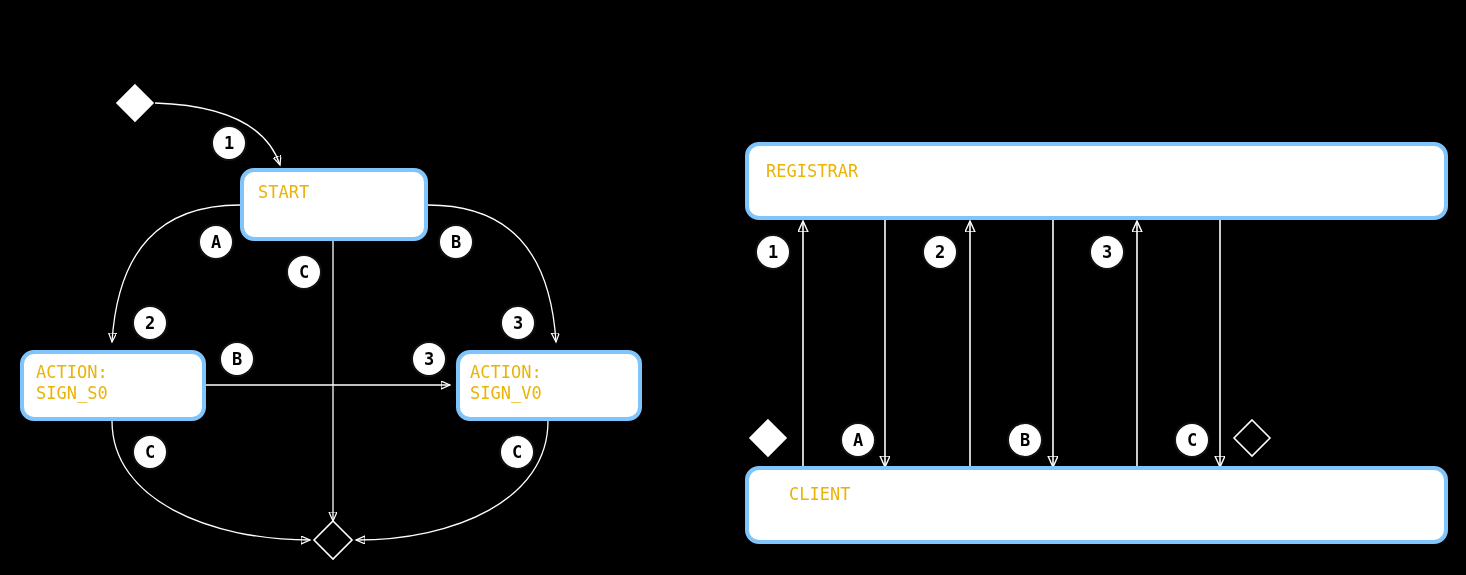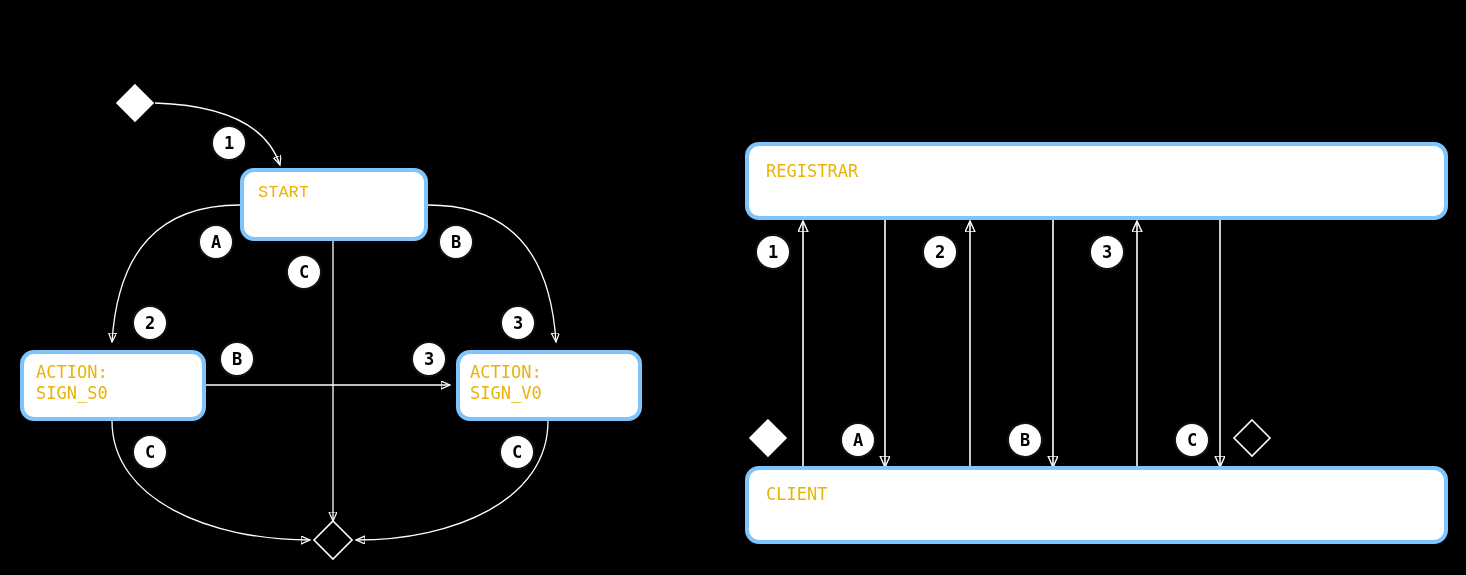--- a/index.html
+++ b/index.html
@@ -37,21 +37,21 @@
     <path d="M206,385 L450,385" fill="none" stroke="#ffffff" stroke-width="1.3" marker-end="url(#ah)"></path>
 
     <path d="M112,421 C112,500 210,540 310,540" fill="none" stroke="#ffffff" stroke-width="1.3" marker-end="url(#ah)"></path>
 
     <path d="M548,421 C548,500 455,540 356,540" fill="none" stroke="#ffffff" stroke-width="1.3" marker-end="url(#ah)"></path>
 
     <polygon points="333,521 352,540 333,559 314,540" fill="#000000" stroke="#ffffff" stroke-width="1.6"></polygon>
   </svg>
 
   <div class="node-box" style="left:240px;top:168px;width:188px;height:73px;"></div>
-  <div class="node-label" style="left:258px;top:182px;font-family:Liberation Mono, monospace;">START</div>
+  <div class="node-label" style="left:258px;top:182px;">START</div>
 
   <div class="node-box" style="left:20px;top:350px;width:186px;height:71px;"></div>
   <div class="node-label" style="left:36px;top:362px;">ACTION:
 SIGN_S0</div>
 
   <div class="node-box" style="left:456px;top:350px;width:186px;height:71px;"></div>
   <div class="node-label" style="left:470px;top:362px;">ACTION:
 SIGN_V0</div>
 
   <div class="edge-label" style="left:211px;top:125px;width:32px;height:32px;">1</div>
@@ -81,21 +81,21 @@
     <path d="M1220,220 L1220,466" fill="none" stroke="#ffffff" stroke-width="1.6" marker-end="url(#ahu)"></path>
 
     <polygon points="768,420 786,438 768,456 750,438" fill="#ffffff" stroke="#ffffff" stroke-width="1.6"></polygon>
     <polygon points="1252,420 1270,438 1252,456 1234,438" fill="#000000" stroke="#ffffff" stroke-width="1.6"></polygon>
   </svg>
 
   <div class="node-box" style="left:745px;top:142px;width:703px;height:78px;"></div>
   <div class="node-label" style="left:766px;top:161px;">REGISTRAR</div>
 
   <div class="node-box" style="left:745px;top:466px;width:703px;height:78px;"></div>
-  <div class="node-label" style="left:766px;top:484px;">CLIENT</div>
+  <div class="node-label" style="left:789px;top:484px;">CLIENT</div>
 
   <div class="edge-label" style="left:755px;top:234px;width:32px;height:32px;">1</div>
   <div class="edge-label" style="left:922px;top:234px;width:32px;height:32px;">2</div>
   <div class="edge-label" style="left:1089px;top:234px;width:32px;height:32px;">3</div>
   <div class="edge-label" style="left:840px;top:422px;width:32px;height:32px;">A</div>
   <div class="edge-label" style="left:1007px;top:422px;width:32px;height:32px;">B</div>
   <div class="edge-label" style="left:1174px;top:422px;width:32px;height:32px;">C</div>
 
 </div>
 

